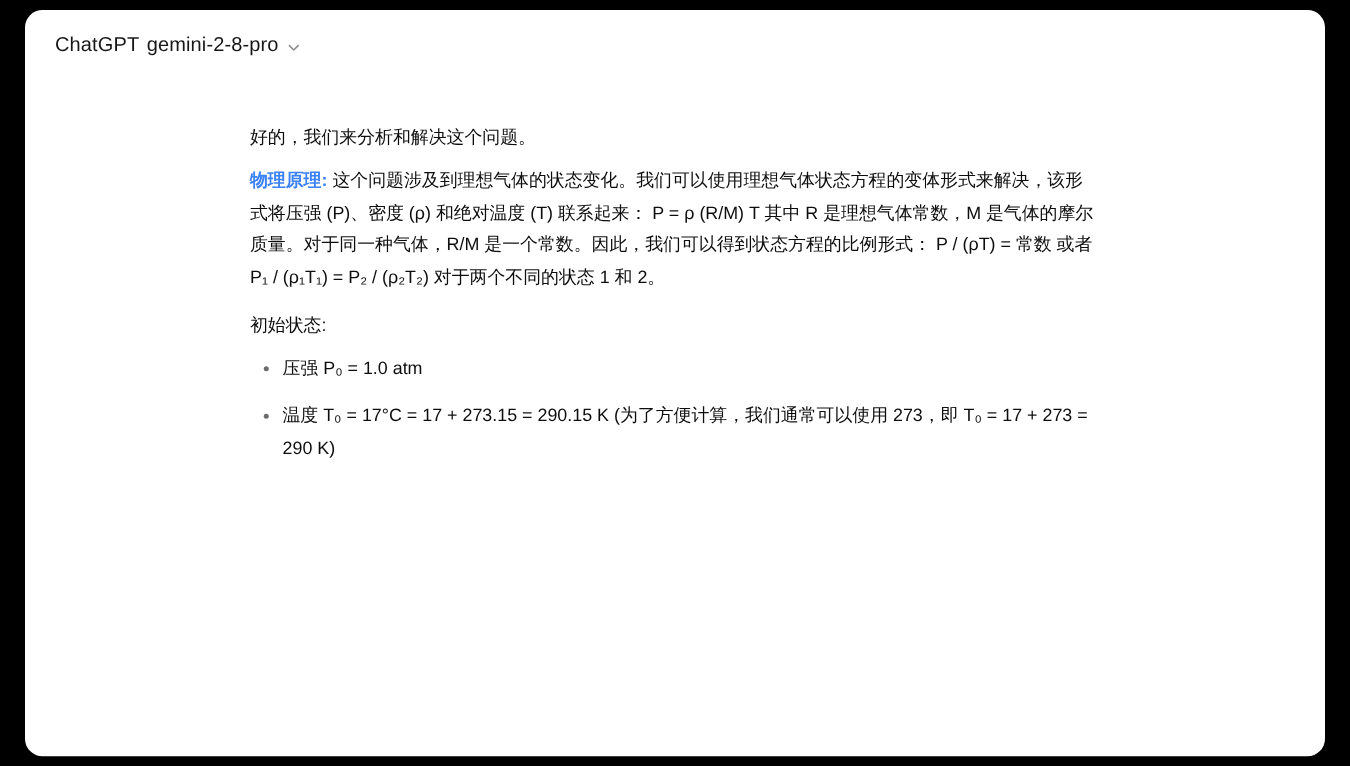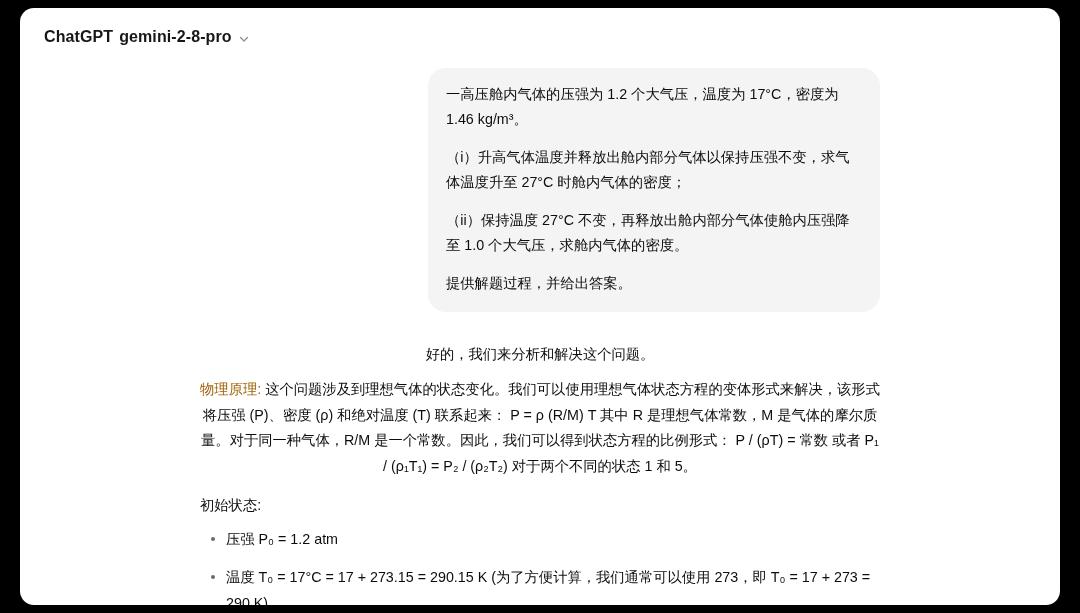--- a/index.html
+++ b/index.html
@@ -33,21 +33,21 @@
   .model-switcher {
     display: flex;
     align-items: center;
     gap: 6px;
     padding: 4px 8px;
     border-radius: 8px;
     cursor: pointer;
   }
   .model-title {
     font-size: 16px;
-    font-weight: 700;
+    font-weight: 400;
     color: #171717;
     letter-spacing: 0.1px;
   }
   .chevron {
     display: inline-block;
     width: 12px;
     height: 12px;
     color: #8e8e8e;
   }
   .chat-scroll {
@@ -84,26 +84,25 @@
   .user-bubble p:last-child { margin-bottom: 0; }
 
   .assistant {
     margin-top: 30px;
     color: #0d0d0d;
     font-size: 14.3px;
     line-height: 1.78;
   }
   .assistant p {
     margin: 0 0 12px 0;
-    text-align: center;
   }
   .assistant .tight { margin-bottom: 10px; }
   .assistant b, .assistant .bold {
-    font-weight: 400;
-    color: #a16207;
+    font-weight: 700;
+    color: #3b82f6;
   }
   .assistant h4 {
     font-size: 14.3px;
     font-weight: 400;
     margin: 14px 0 8px 0;
   }
   ul.bullets {
     margin: 0 0 8px 0;
     padding-left: 26px;
     list-style: none;
@@ -137,38 +136,30 @@
         <svg width="12" height="12" viewBox="0 0 12 12" aria-hidden="true">
           <path d="M2.5 4.5 L6 8 L9.5 4.5" fill="none" stroke="#8e8e8e" stroke-width="1.3" stroke-linecap="round" stroke-linejoin="round"></path>
         </svg>
       </span>
     </div>
   </div>
 
   <div class="chat-scroll">
     <div class="chat-inner">
 
-      <div class="user-row">
-        <div class="user-bubble">
-          <p>一高压舱内气体的压强为 1.2 个大气压，温度为 17°C，密度为 1.46 kg/m³。</p>
-          <p>（i）升高气体温度并释放出舱内部分气体以保持压强不变，求气体温度升至 27°C 时舱内气体的密度；</p>
-          <p>（ii）保持温度 27°C 不变，再释放出舱内部分气体使舱内压强降至 1.0 个大气压，求舱内气体的密度。</p>
-          <p>提供解题过程，并给出答案。</p>
-        </div>
-      </div>
 
       <div class="assistant">
         <p class="tight">好的，我们来分析和解决这个问题。</p>
 
-        <p><span class="bold">物理原理:</span><span> 这个问题涉及到理想气体的状态变化。我们可以使用理想气体状态方程的变体形式来解决，该形式将压强 (P)、密度 (ρ) 和绝对温度 (T) 联系起来： P = ρ (R/M) T 其中 R 是理想气体常数，M 是气体的摩尔质量。对于同一种气体，R/M 是一个常数。因此，我们可以得到状态方程的比例形式： P / (ρT) = 常数 或者 P₁ / (ρ₁T₁) = P₂ / (ρ₂T₂) 对于两个不同的状态 1 和 5。</span></p>
+        <p><span class="bold">物理原理:</span><span> 这个问题涉及到理想气体的状态变化。我们可以使用理想气体状态方程的变体形式来解决，该形式将压强 (P)、密度 (ρ) 和绝对温度 (T) 联系起来： P = ρ (R/M) T 其中 R 是理想气体常数，M 是气体的摩尔质量。对于同一种气体，R/M 是一个常数。因此，我们可以得到状态方程的比例形式： P / (ρT) = 常数 或者 P₁ / (ρ₁T₁) = P₂ / (ρ₂T₂) 对于两个不同的状态 1 和 2。</span></p>
 
         <h4>初始状态:</h4>
 
         <ul class="bullets">
-          <li>压强 P₀ = 1.2 atm</li>
+          <li>压强 P₀ = 1.0 atm</li>
           <li>温度 T₀ = 17°C = 17 + 273.15 = 290.15 K (为了方便计算，我们通常可以使用 273，即 T₀ = 17 + 273 = 290 K)</li>
 
         </ul>
 
       </div>
 
     </div>
   </div>
 
 </div>

